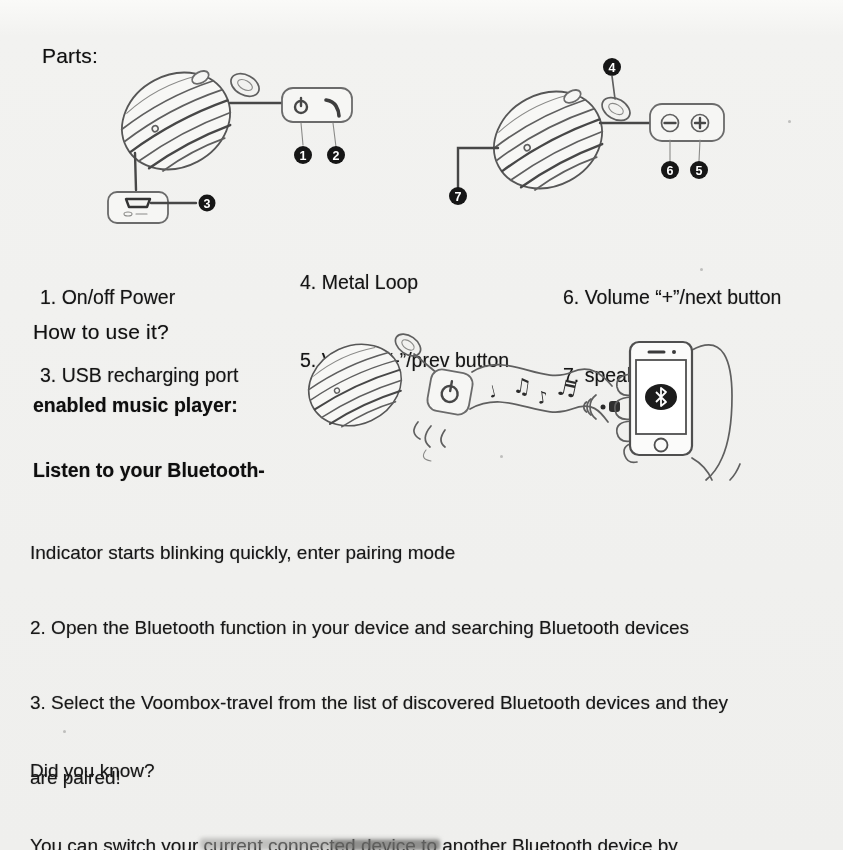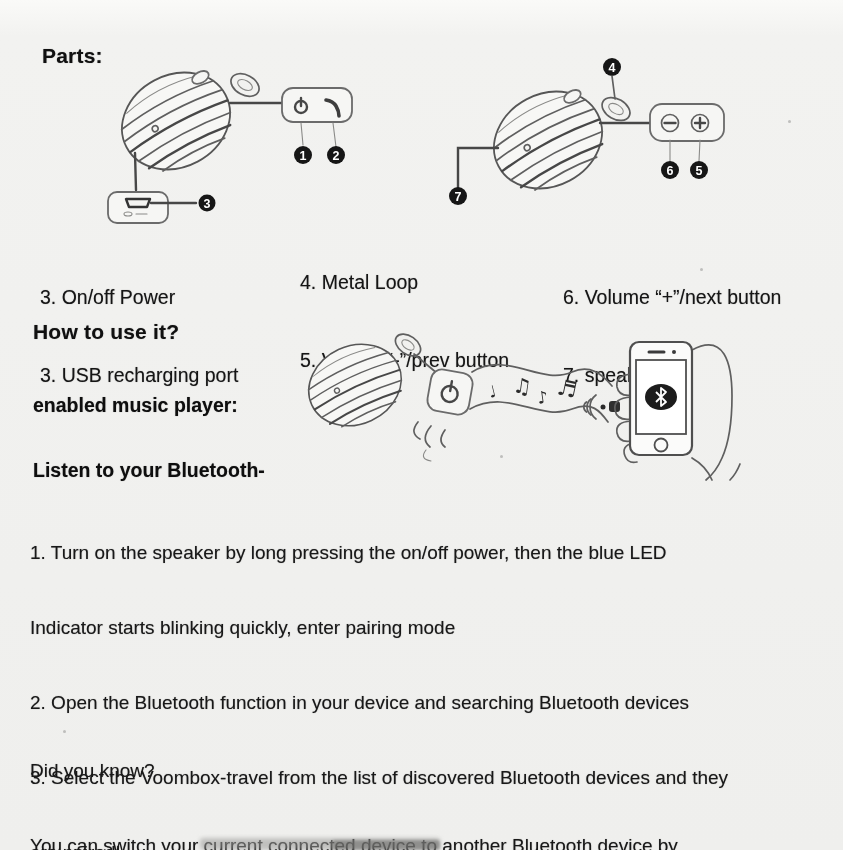--- a/index.html
+++ b/index.html
@@ -2,21 +2,21 @@
 <html><head>
 <meta charset="utf-8">
 <style>
   html,body{margin:0;padding:0;background:#ffffff;}
   .page{
     position:relative;width:843px;height:850px;overflow:hidden;
     background:linear-gradient(180deg,#fafaf8 0px,#f2f2f0 36px,#efefed 100%);
     font-family:"Liberation Sans",sans-serif;color:#1e1e1e;
   }
   .scan{text-shadow:0 0 1px rgba(35,35,35,.45);}
-  .h1{position:absolute;font-weight:bold;font-size:21px;color:#101010;letter-spacing:.2px;}
+  .h1{position:absolute;font-weight:normal;font-size:21px;color:#101010;letter-spacing:.2px;}
   .parts-col{position:absolute;font-size:19.5px;line-height:26px;color:#151515;white-space:pre;}
   .subhead{position:absolute;font-weight:bold;font-size:19.5px;line-height:21.5px;color:#0e0e0e;white-space:pre;}
   .bodytext{position:absolute;font-size:19px;line-height:25px;color:#181818;white-space:pre;}
   svg{position:absolute;overflow:visible;}
   .stroke{fill:none;stroke:#5f5f5f;stroke-width:1.7;stroke-linecap:round;stroke-linejoin:round;}
   .stroke2{fill:none;stroke:#474747;stroke-width:2.4;stroke-linecap:round;}
   .thin{fill:none;stroke:#8a8a88;stroke-width:1.1;stroke-linecap:round;}
   .panel{fill:#f6f6f4;stroke:#6b6b6b;stroke-width:1.8;}
   .disc{fill:#f7f7f5;stroke:#565656;stroke-width:1.8;}
   .badge{fill:#161616;}
@@ -135,21 +135,21 @@
     </g>
 
     <polyline class="stroke2" points="58,100 18,100 18,140" fill="none"></polyline>
     <g>
       <circle class="badge" cx="18" cy="148" r="9"></circle>
       <text class="badge-num" x="18" y="152.5">7</text>
     </g>
   </svg>
 
   <div class="parts-col scan" style="left:40px;top:232px;">
-    <div>3. On/off Power</div>
+    <div>1. On/off Power</div>
     <div>3. USB recharging port</div>
   </div>
   <div class="parts-col scan" style="left:300px;top:217px;">
     <div>4. Metal Loop</div>
     <div>5. Volume“-”/prev button</div>
   </div>
   <div class="parts-col scan" style="left:563px;top:232px;">
     <div>6. Volume “+”/next button</div>
     <div>7. speaker unit</div>
   </div>
@@ -227,21 +227,20 @@
       <circle cx="374" cy="40" r="2" fill="#3b3b3b"></circle>
       <circle cx="361" cy="133" r="6.5" fill="none" stroke="#4f4f4f" stroke-width="1.8"></circle>
       <g>
         <ellipse cx="361" cy="85" rx="16" ry="13" fill="#1c1c1c"></ellipse>
         <path d="M356,80 L366,90 L361,94 L361,76 L366,80 L356,90" fill="none" stroke="#ffffff" stroke-width="1.8" stroke-linejoin="round"></path>
       </g>
     </g>
   </svg>
 
   <div class="bodytext scan" style="left:30px;top:490px;">
-    <div>1. Turn on the speaker by long pressing the on/off power, then the blue LED</div>
     <div>Indicator starts blinking quickly, enter pairing mode</div>
     <div>2. Open the Bluetooth function in your device and searching Bluetooth devices</div>
     <div>3. Select the Voombox-travel from the list of discovered Bluetooth devices and they</div>
     <div>are paired!</div>
     
     
     
   </div>
 
   <div class="bodytext scan" style="left:30px;top:708px;">

